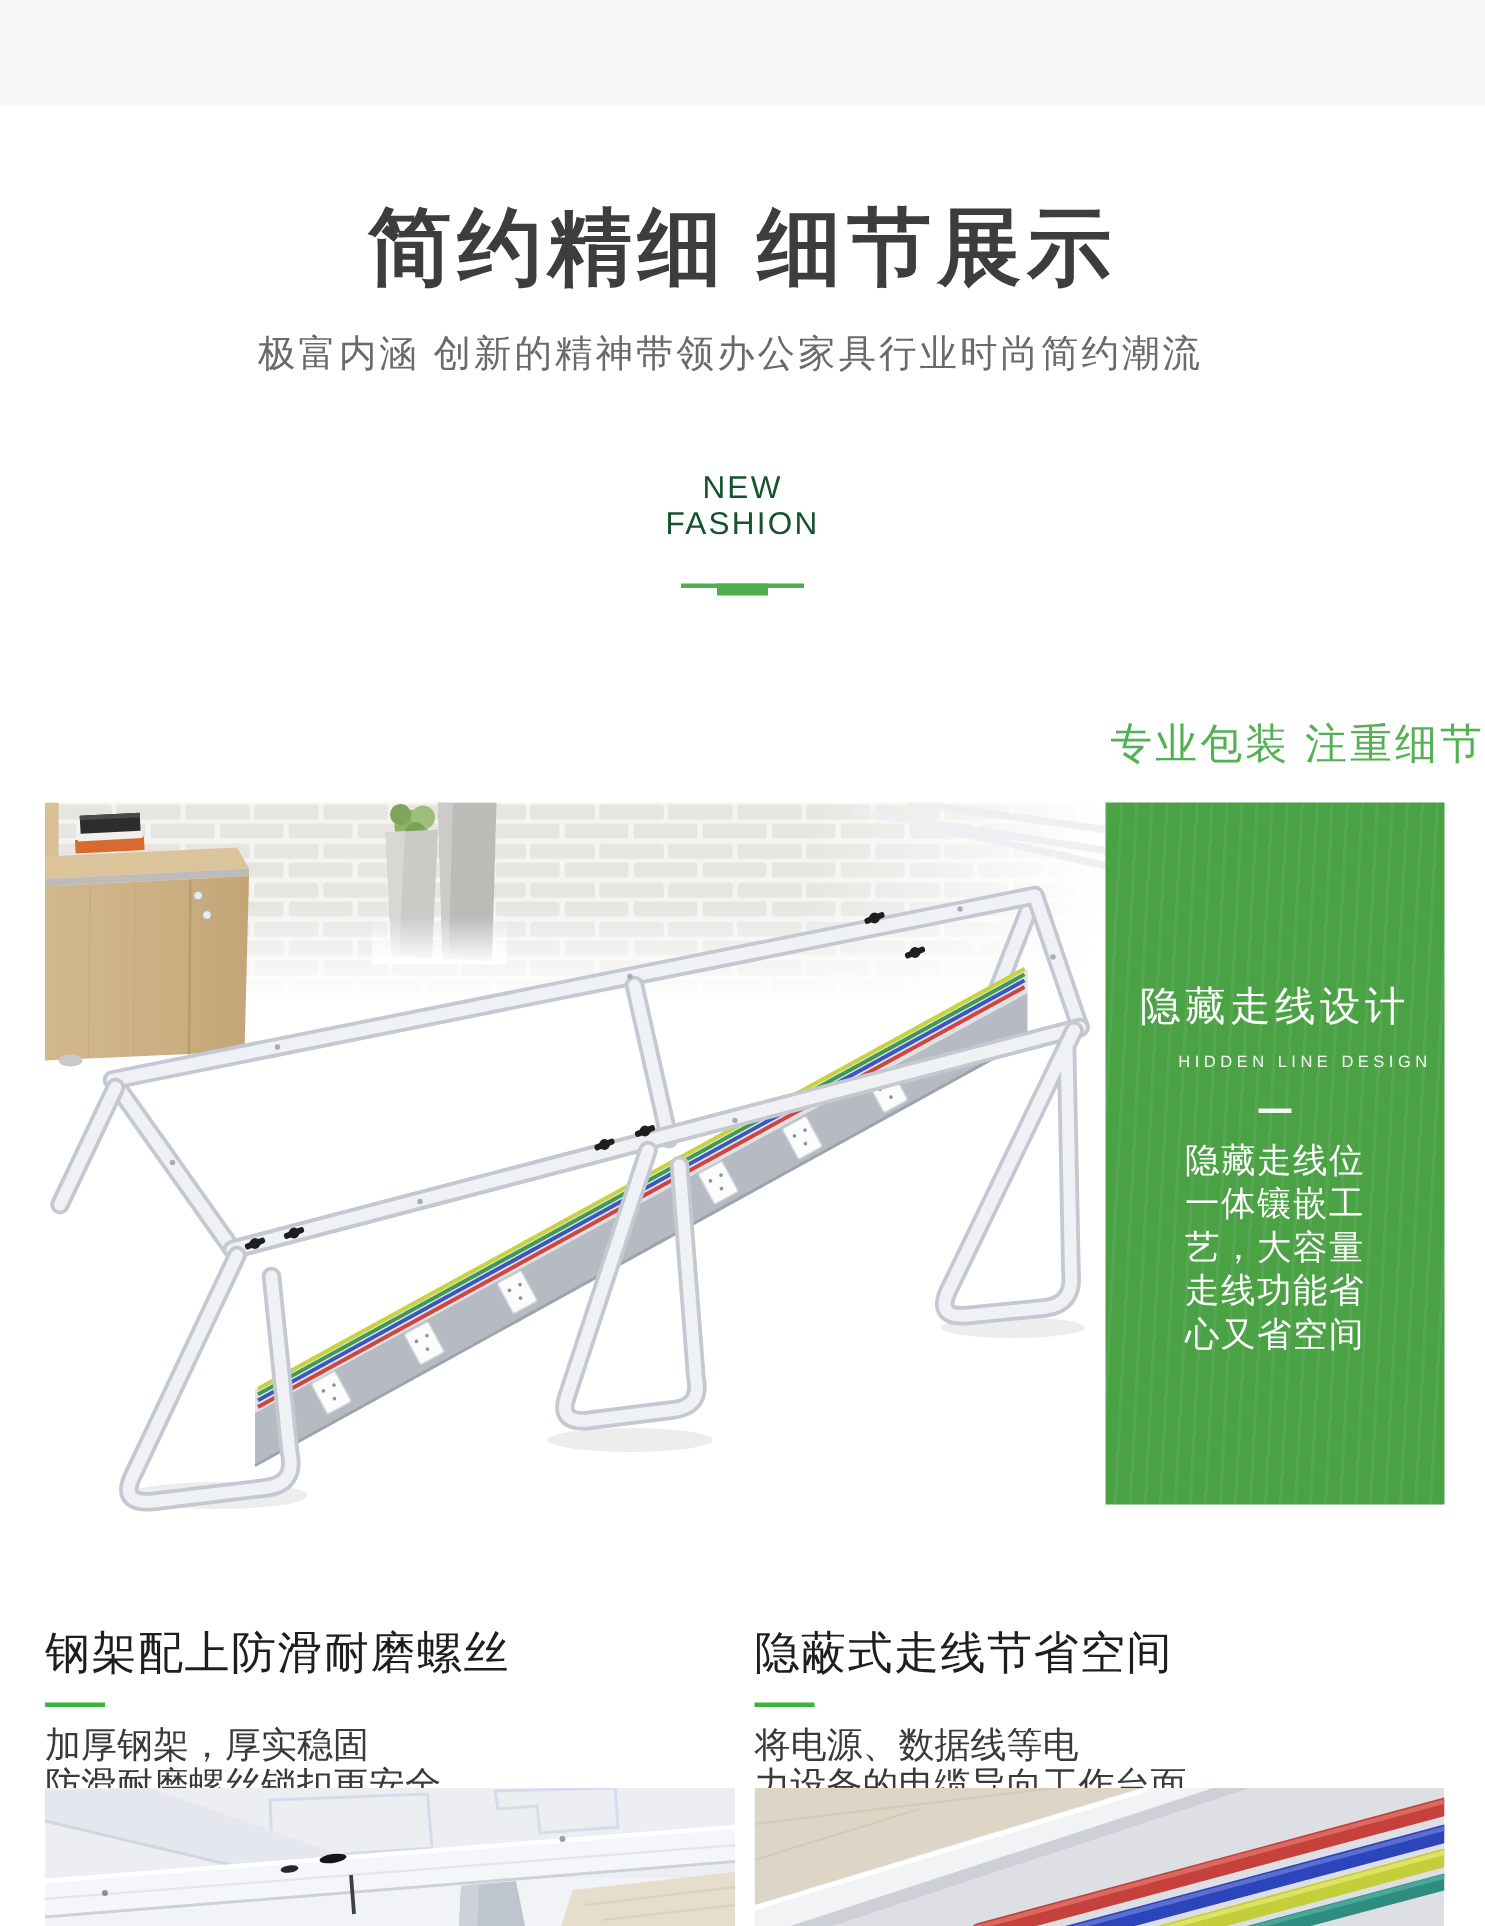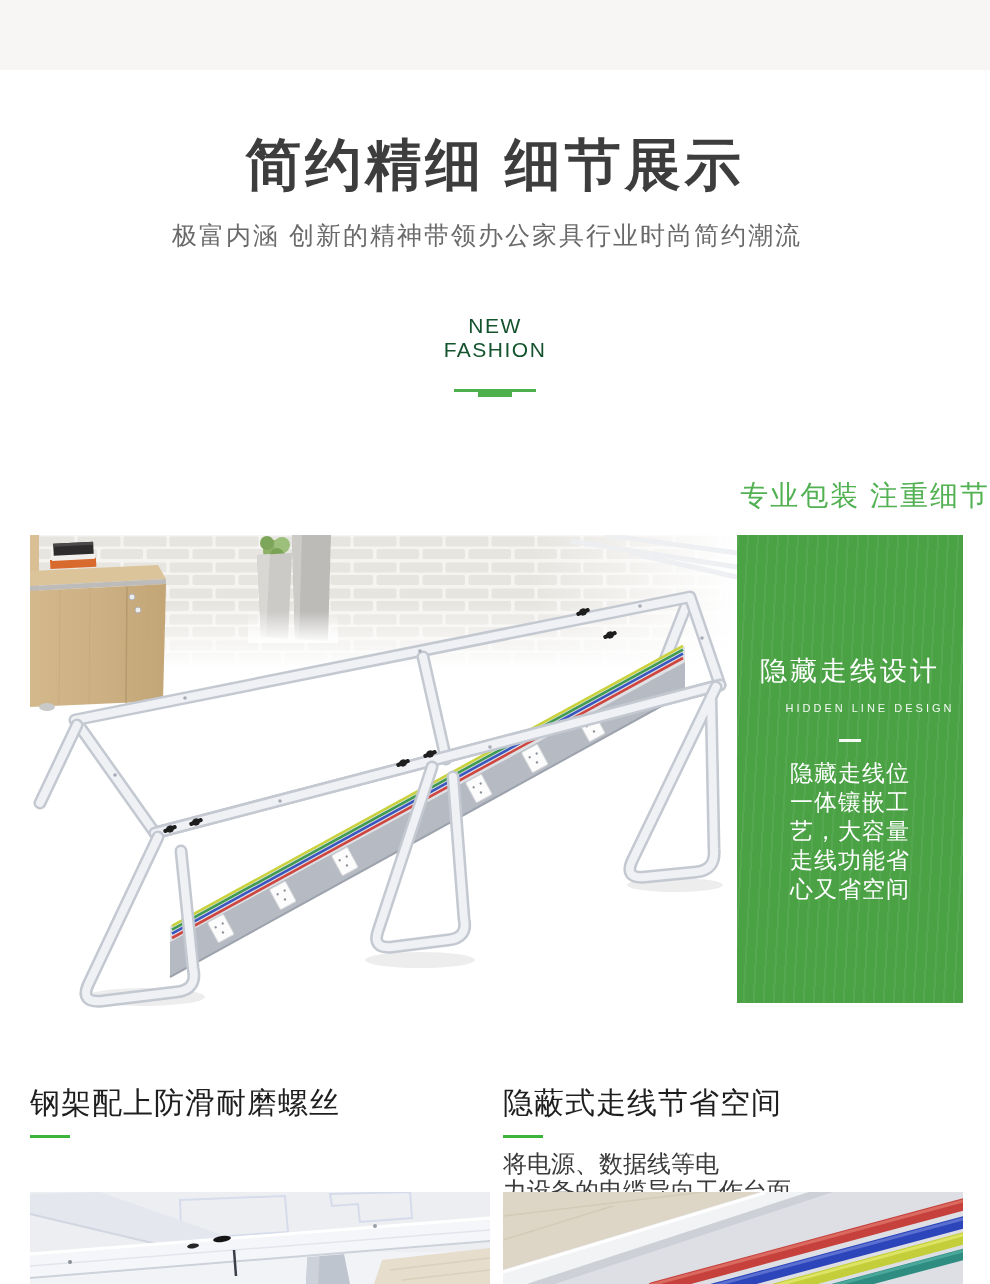--- a/index.html
+++ b/index.html
@@ -253,20 +253,24 @@
       <div>艺，大容量</div>
       <div>走线功能省</div>
       <div>心又省空间</div>
     </div>
   </div>
 </div>
 
 <div class="feature left">
   <div class="f-heading">钢架配上防滑耐磨螺丝</div>
   <div class="f-underline"></div>
+  <div class="f-body">
+    <div>加厚钢架，厚实稳固</div>
+    <div>防滑耐磨螺丝锁扣更安全</div>
+  </div>
 </div>
 
 <div class="feature right">
   <div class="f-heading">隐蔽式走线节省空间</div>
   <div class="f-underline"></div>
   <div class="f-body">
     <div>将电源、数据线等电</div>
     <div>力设备的电缆导向工作台面</div>
   </div>
 </div>

